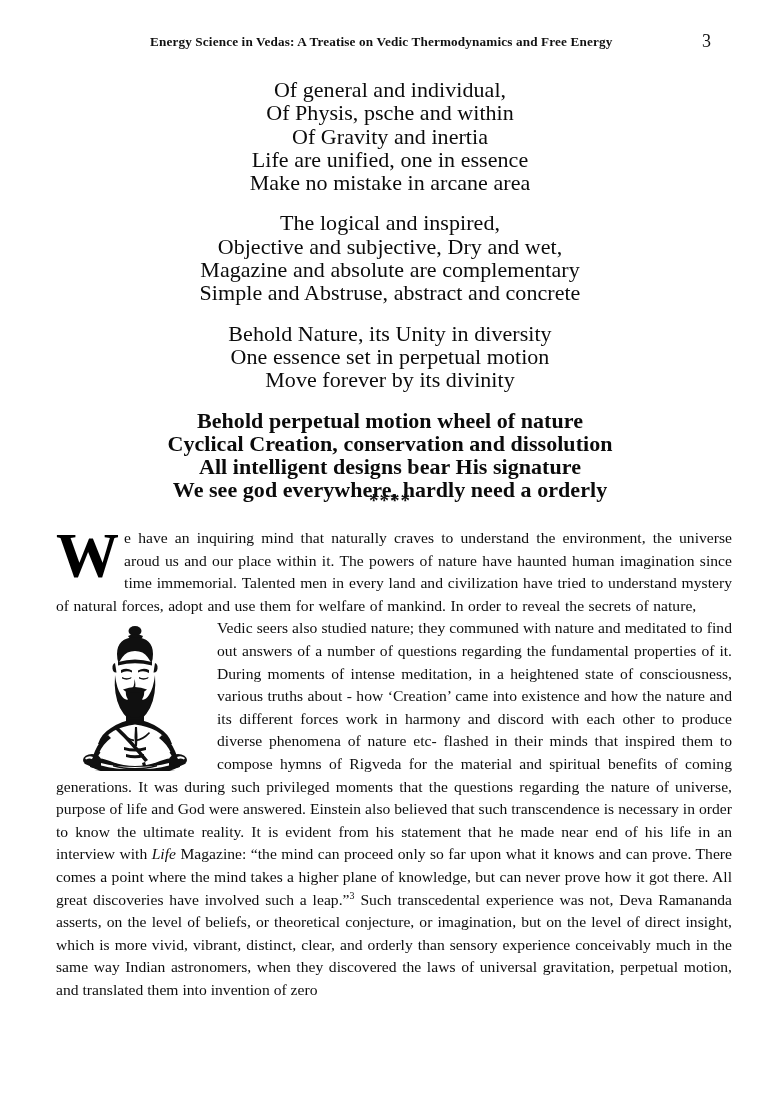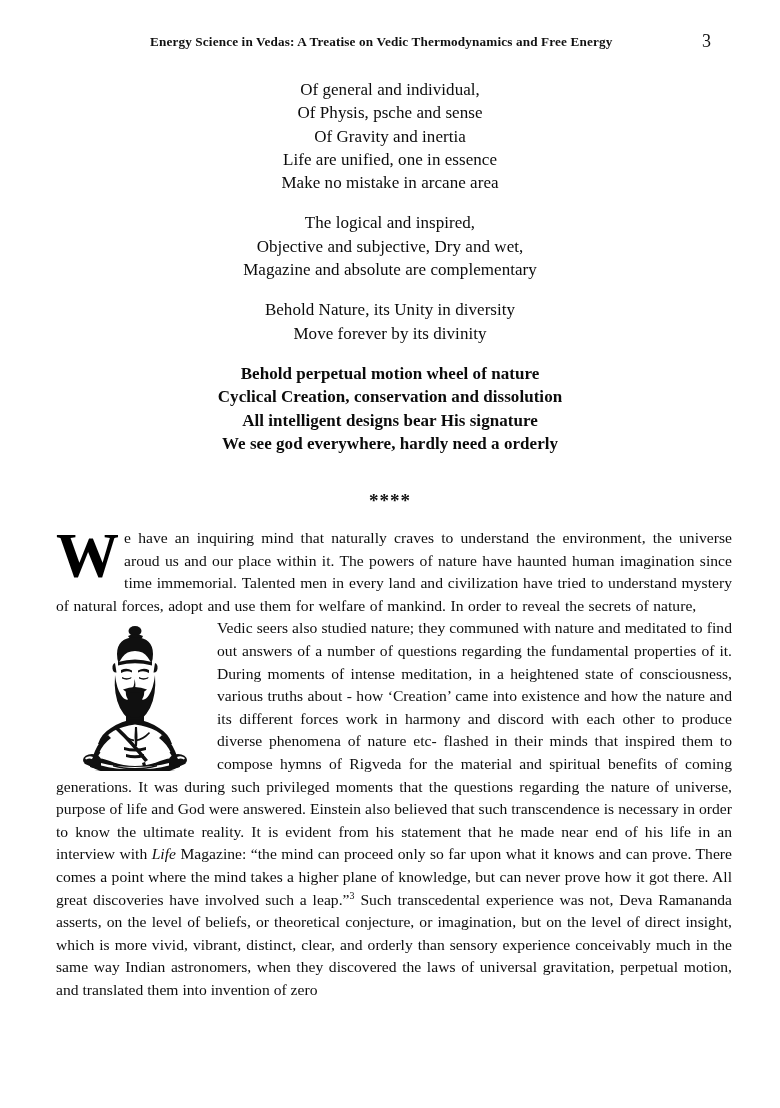--- a/index.html
+++ b/index.html
@@ -55,21 +55,21 @@
     top: 78px;
     left: 0;
     width: 780px;
     text-align: center;
   }
   .stanza {
     margin: 0 0 17px 0;
   }
   .stanza:last-child { margin-bottom: 0; font-weight: bold; }
   .poem-line {
-    font-size: 17px;
+    font-size: 22px;
     line-height: 23.3px;
     letter-spacing: 0.05px;
     white-space: nowrap;
     color: #0b0b0b;
   }
   .divider {
     position: absolute;
     top: 490px;
     left: 0;
     width: 780px;
@@ -134,34 +134,36 @@
 
   <div class="running-head">
     <div class="running-head-title">Energy Science in Vedas: A Treatise  on Vedic Thermodynamics and Free Energy</div>
     <div class="running-head-folio">3</div>
   </div>
 
   <div class="poem">
 
     <div class="stanza">
       <div class="poem-line">Of general and individual,</div>
-      <div class="poem-line">Of Physis, psche and sense</div>
+      <div class="poem-line">Of Physis, psche and within</div>
       <div class="poem-line">Of Gravity and inertia</div>
       <div class="poem-line">Life are unified, one in essence</div>
       <div class="poem-line">Make no mistake in arcane area</div>
     </div>
 
     <div class="stanza">
       <div class="poem-line">The logical and inspired,</div>
       <div class="poem-line">Objective and subjective, Dry and wet,</div>
       <div class="poem-line">Magazine and absolute are complementary</div>
+      <div class="poem-line">Simple and Abstruse, abstract and concrete</div>
     </div>
 
     <div class="stanza">
       <div class="poem-line">Behold Nature, its Unity in diversity</div>
+      <div class="poem-line">One essence set in perpetual motion</div>
       <div class="poem-line">Move forever by its divinity</div>
     </div>
 
     <div class="stanza">
       <div class="poem-line">Behold perpetual motion wheel of nature</div>
       <div class="poem-line">Cyclical Creation, conservation and dissolution</div>
       <div class="poem-line">All intelligent designs bear His signature</div>
       <div class="poem-line">We see god everywhere, hardly need a orderly</div>
     </div>
 

